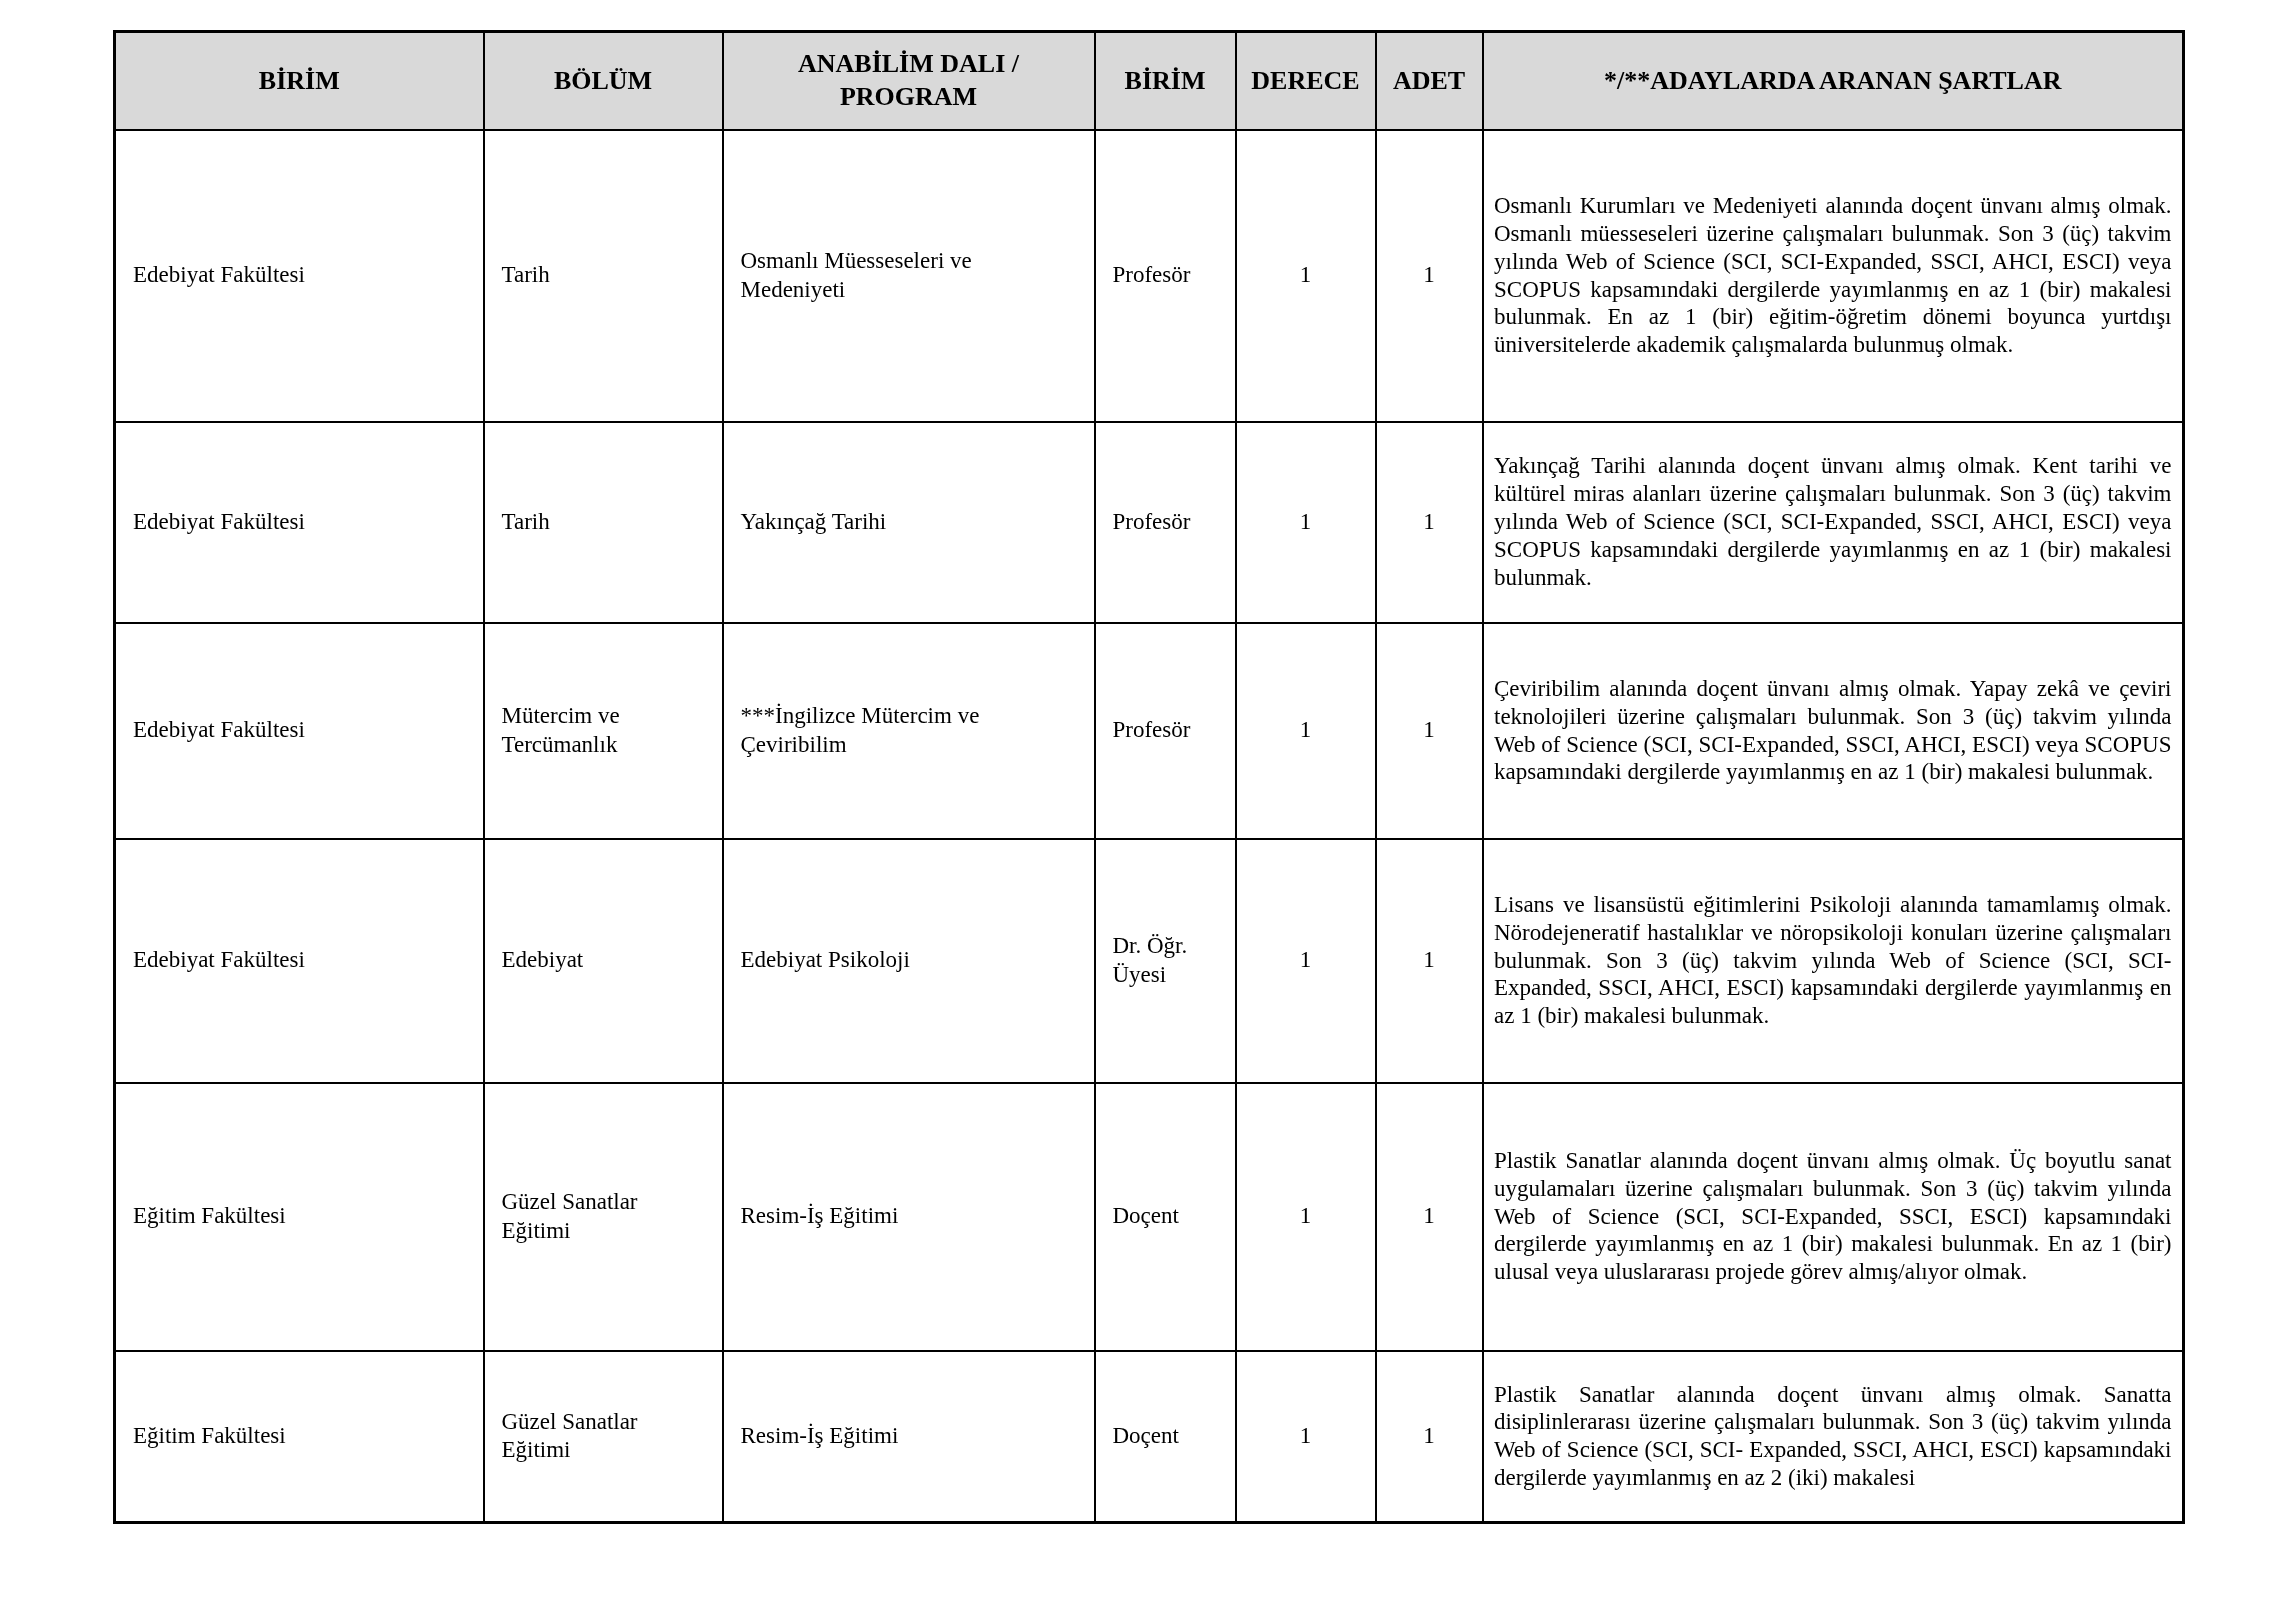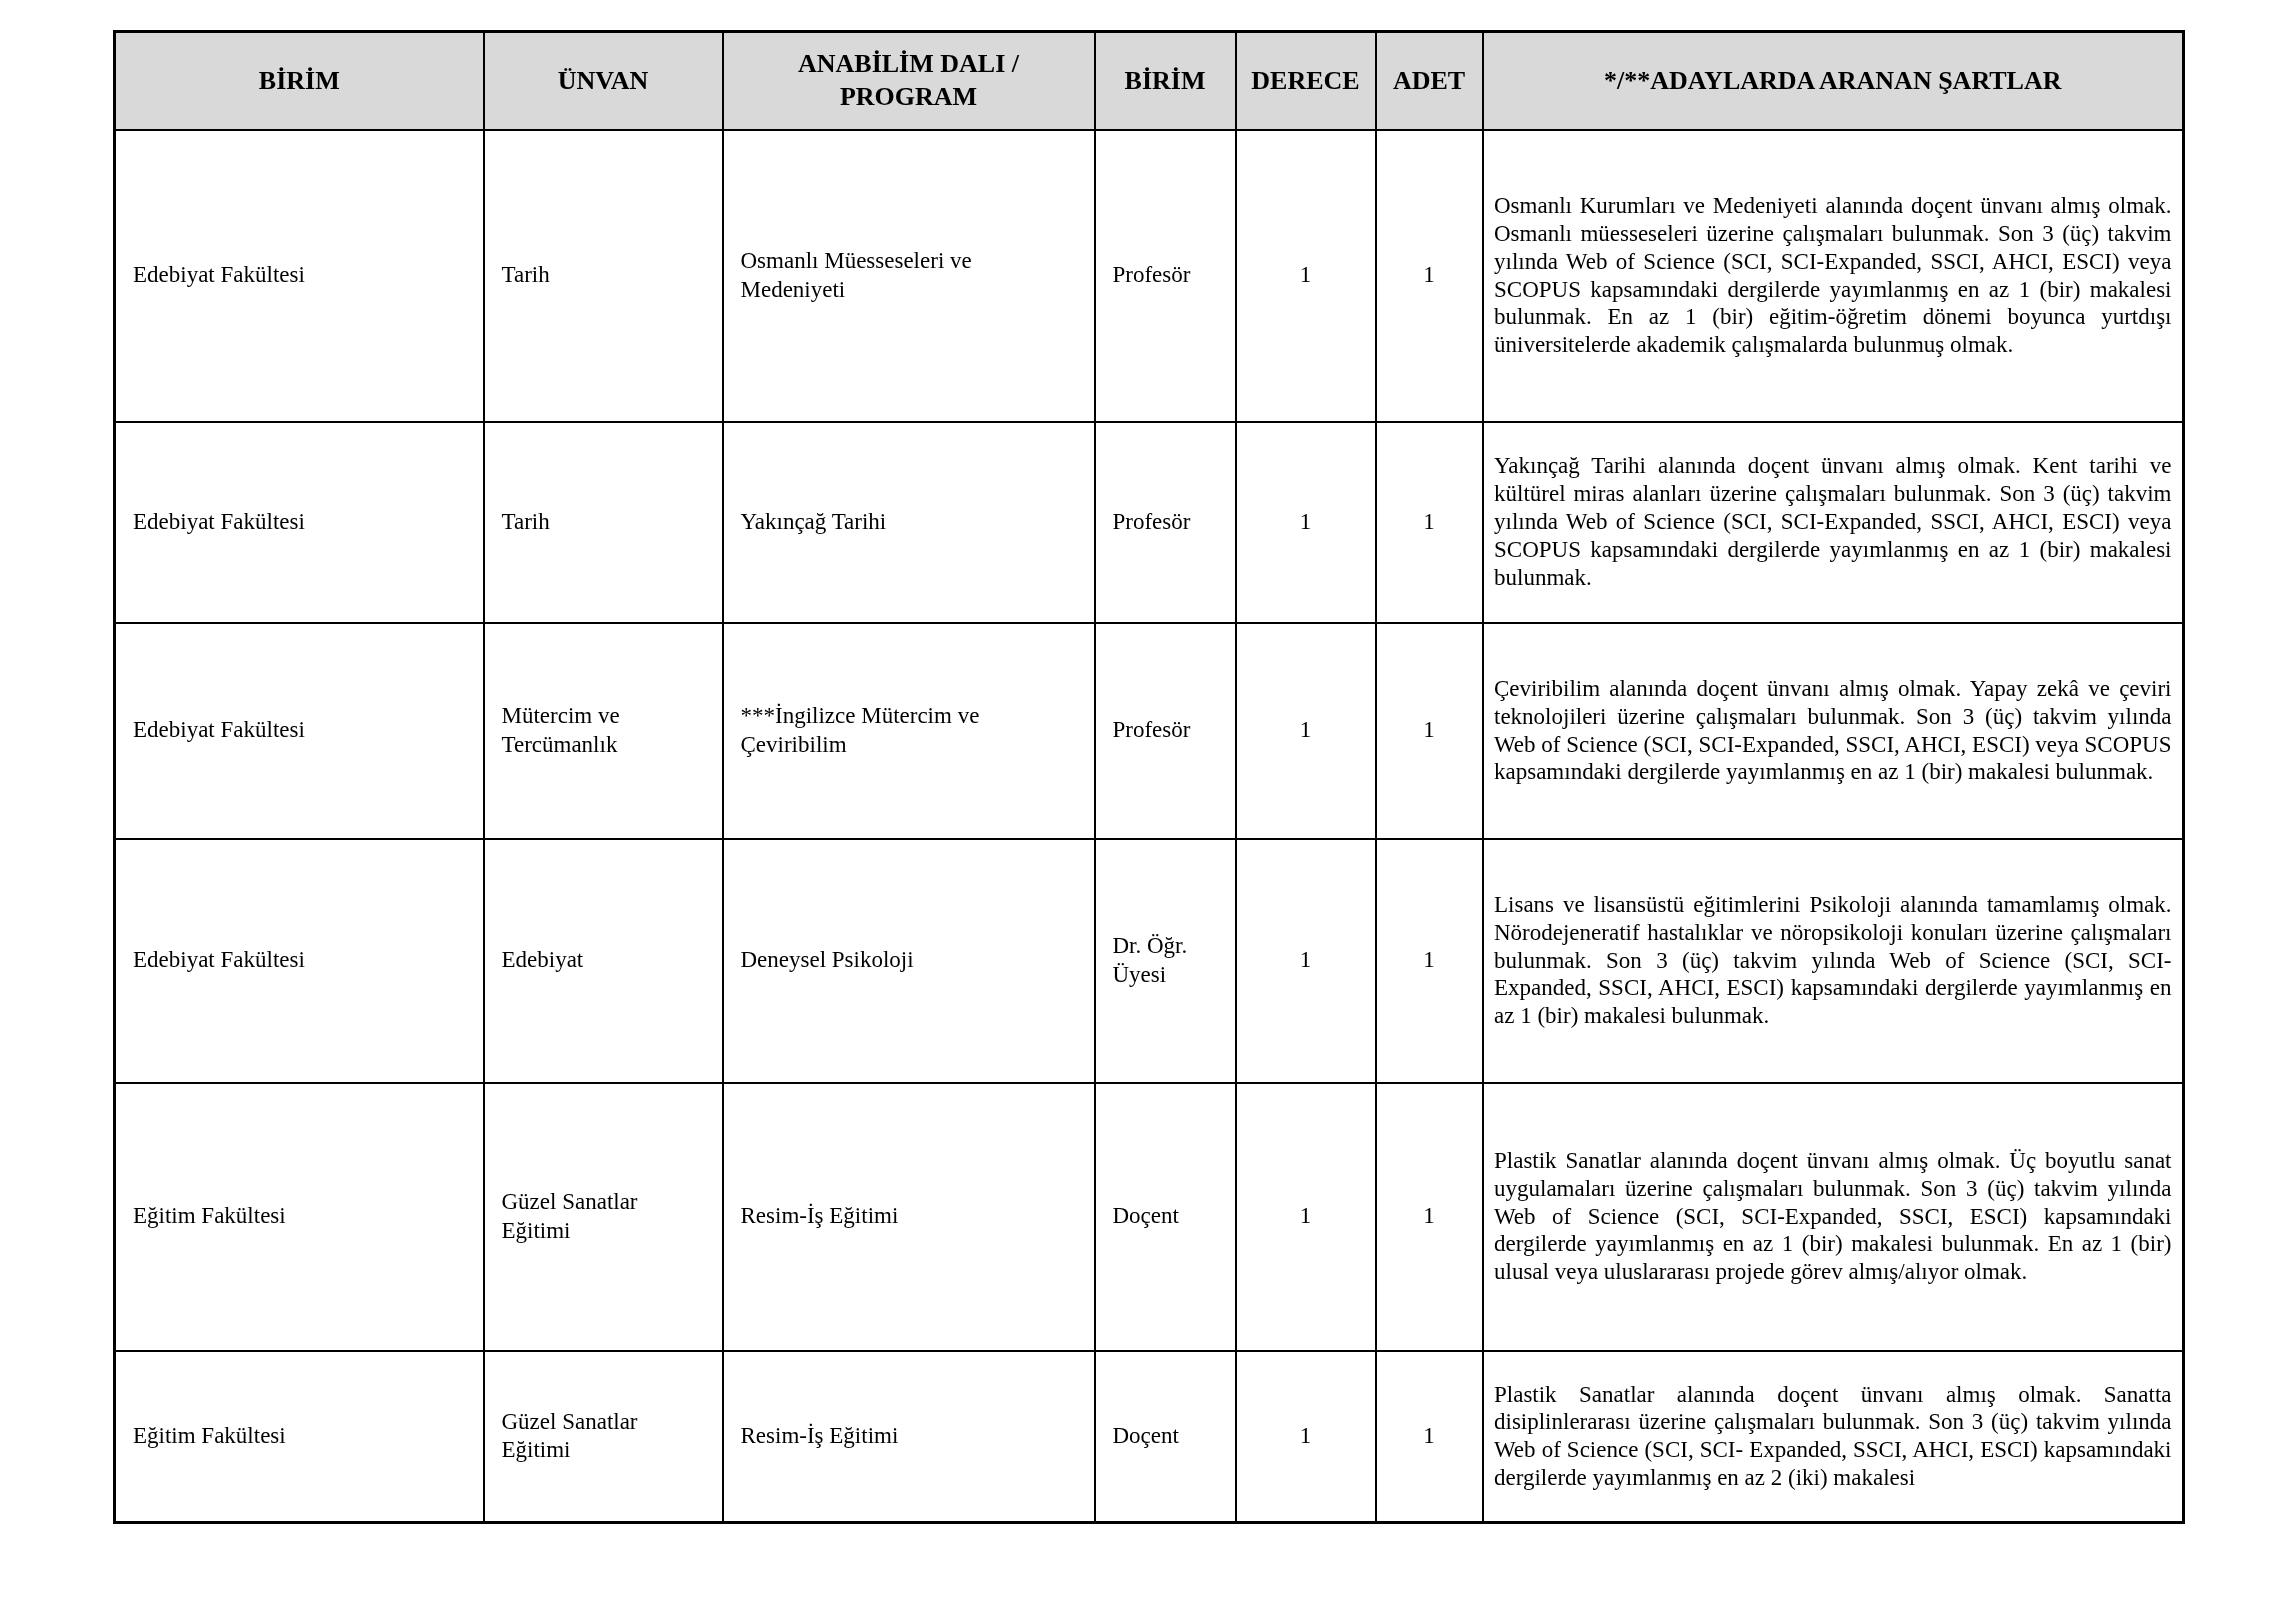--- a/index.html
+++ b/index.html
@@ -87,21 +87,21 @@
       <col class="c-bolum">
       <col class="c-anabilim">
       <col class="c-unvan">
       <col class="c-derece">
       <col class="c-adet">
       <col class="c-sartlar">
     </colgroup>
     <thead>
       <tr>
         <th>BİRİM</th>
-        <th>ÜNVAN</th>
+        <th>BÖLÜM</th>
         <th>ANABİLİM DALI / PROGRAM</th>
         <th>BİRİM</th>
         <th>DERECE</th>
         <th>ADET</th>
         <th>*/**ADAYLARDA ARANAN ŞARTLAR</th>
       </tr>
     </thead>
     <tbody>
       <tr class="r0">
         <td class="left">Edebiyat Fakültesi</td>
@@ -126,21 +126,21 @@
         <td class="left">Mütercim ve Tercümanlık</td>
         <td class="left">***İngilizce Mütercim ve Çeviribilim</td>
         <td class="left">Profesör</td>
         <td class="center">1</td>
         <td class="center">1</td>
         <td class="sartlar">Çeviribilim alanında doçent ünvanı almış olmak. Yapay zekâ ve çeviri teknolojileri üzerine çalışmaları bulunmak. Son 3 (üç) takvim yılında Web of Science (SCI, SCI-Expanded, SSCI, AHCI, ESCI) veya SCOPUS kapsamındaki dergilerde yayımlanmış en az 1 (bir) makalesi bulunmak.</td>
       </tr>
       <tr class="r3">
         <td class="left">Edebiyat Fakültesi</td>
         <td class="left">Edebiyat</td>
-        <td class="left">Deneysel Psikoloji</td>
+        <td class="left">Edebiyat Psikoloji</td>
         <td class="left">Dr. Öğr. Üyesi</td>
         <td class="center">1</td>
         <td class="center">1</td>
         <td class="sartlar">Lisans ve lisansüstü eğitimlerini Psikoloji alanında tamamlamış olmak. Nörodejeneratif hastalıklar ve nöropsikoloji konuları üzerine çalışmaları bulunmak. Son 3 (üç) takvim yılında Web of Science (SCI, SCI-Expanded, SSCI, AHCI, ESCI) kapsamındaki dergilerde yayımlanmış en az 1 (bir) makalesi bulunmak.</td>
       </tr>
       <tr class="r4">
         <td class="left">Eğitim Fakültesi</td>
         <td class="left">Güzel Sanatlar Eğitimi</td>
         <td class="left">Resim-İş Eğitimi</td>
         <td class="left">Doçent</td>

